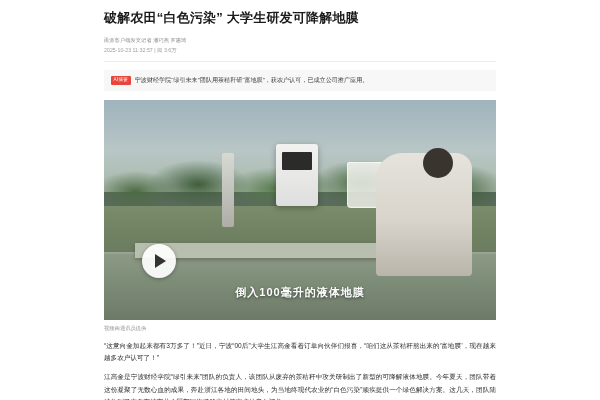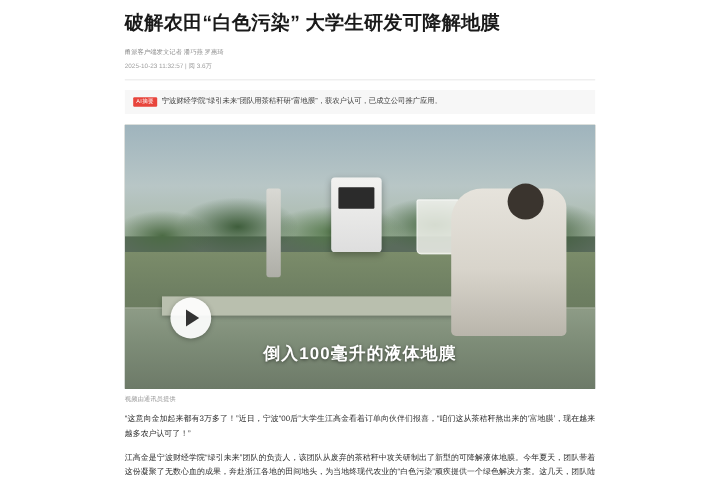--- a/index.html
+++ b/index.html
@@ -20,21 +20,21 @@
     height: 400px;
     background: #fff;
   }
   .article {
     position: absolute;
     left: 104px;
     top: 0;
     width: 392px;
   }
   .headline {
-    font-size: 16px;
+    font-size: 13px;
     font-weight: bold;
     color: #1a1a1a;
     line-height: 1.35;
     margin: 9px 0 0 0;
     letter-spacing: 0.2px;
   }
   .byline {
     margin-top: 10px;
     font-size: 5.3px;
     color: #8d8d8d;
@@ -188,21 +188,21 @@
     border-bottom: 7px solid transparent;
     margin-left: 3px;
   }
   .vid-caption {
     position: absolute;
     left: 0;
     bottom: 20px;
     width: 100%;
     text-align: center;
     color: #ffffff;
-    font-size: 14px;
+    font-size: 11px;
     font-weight: bold;
     letter-spacing: 1px;
     text-shadow: 0 1px 3px rgba(0,0,0,0.55);
   }
   .vid-credit {
     margin-top: 5px;
     font-size: 5.3px;
     color: #9a9a9a;
   }
   .body-text {

